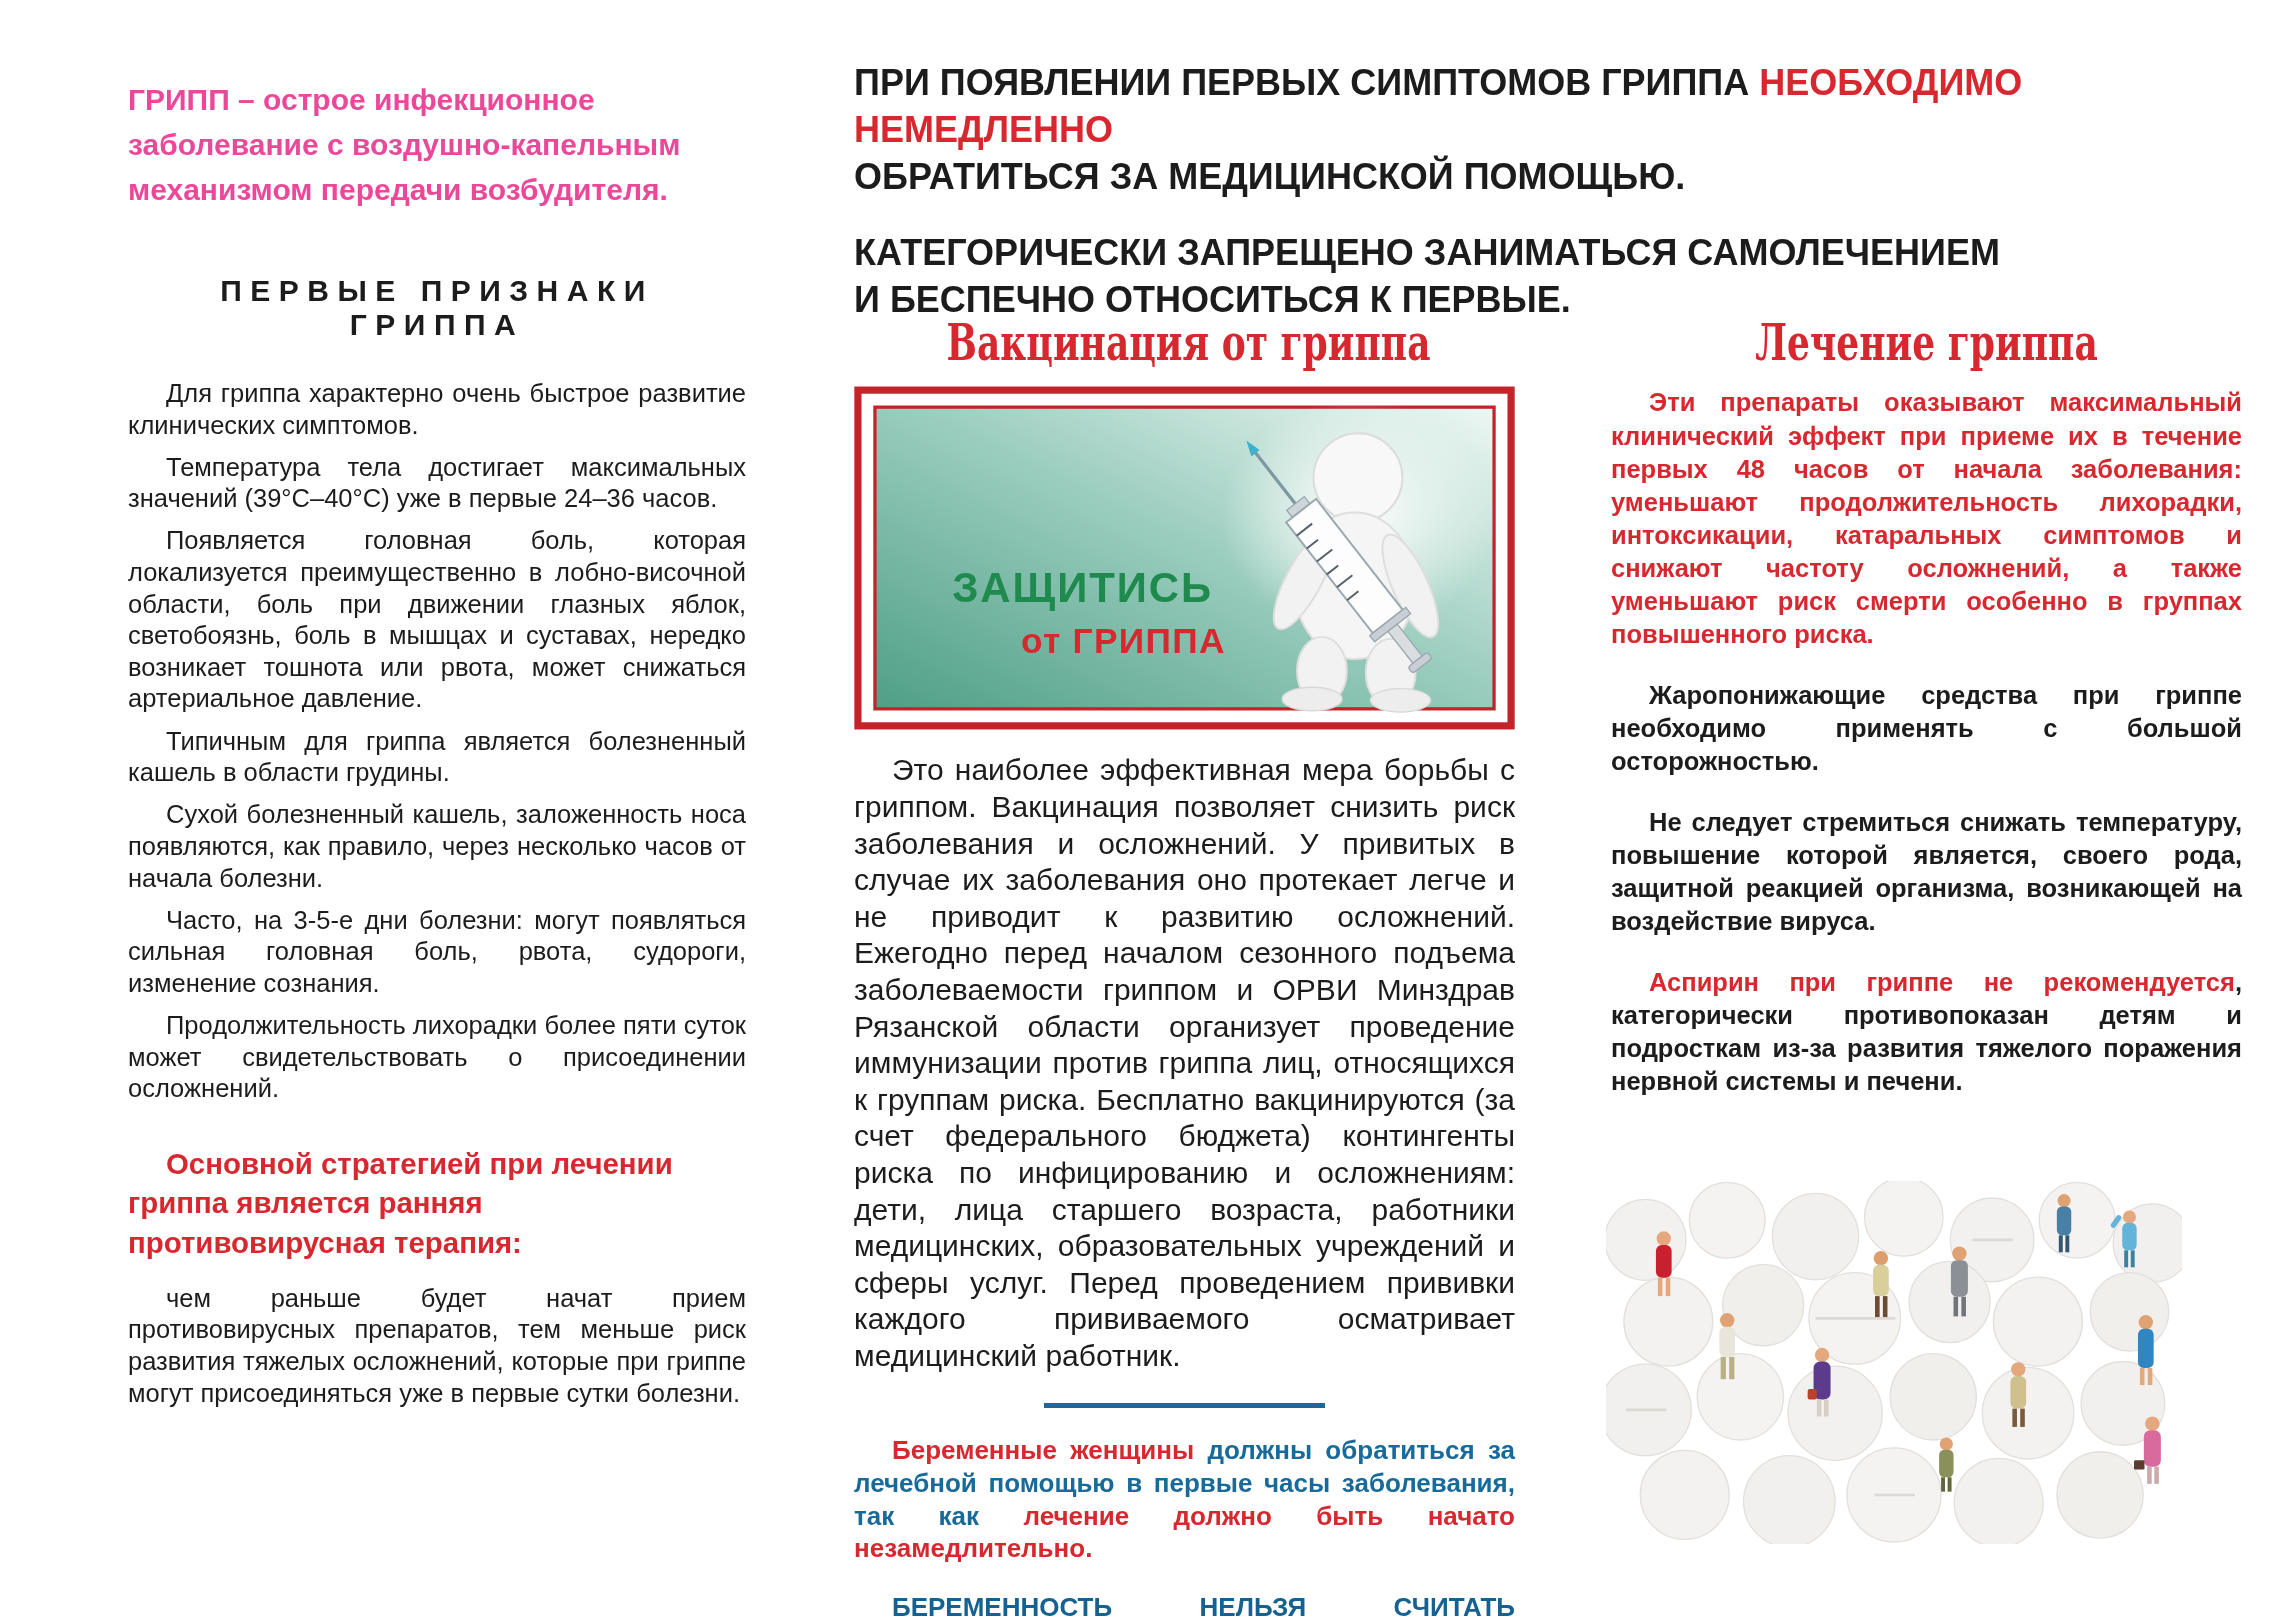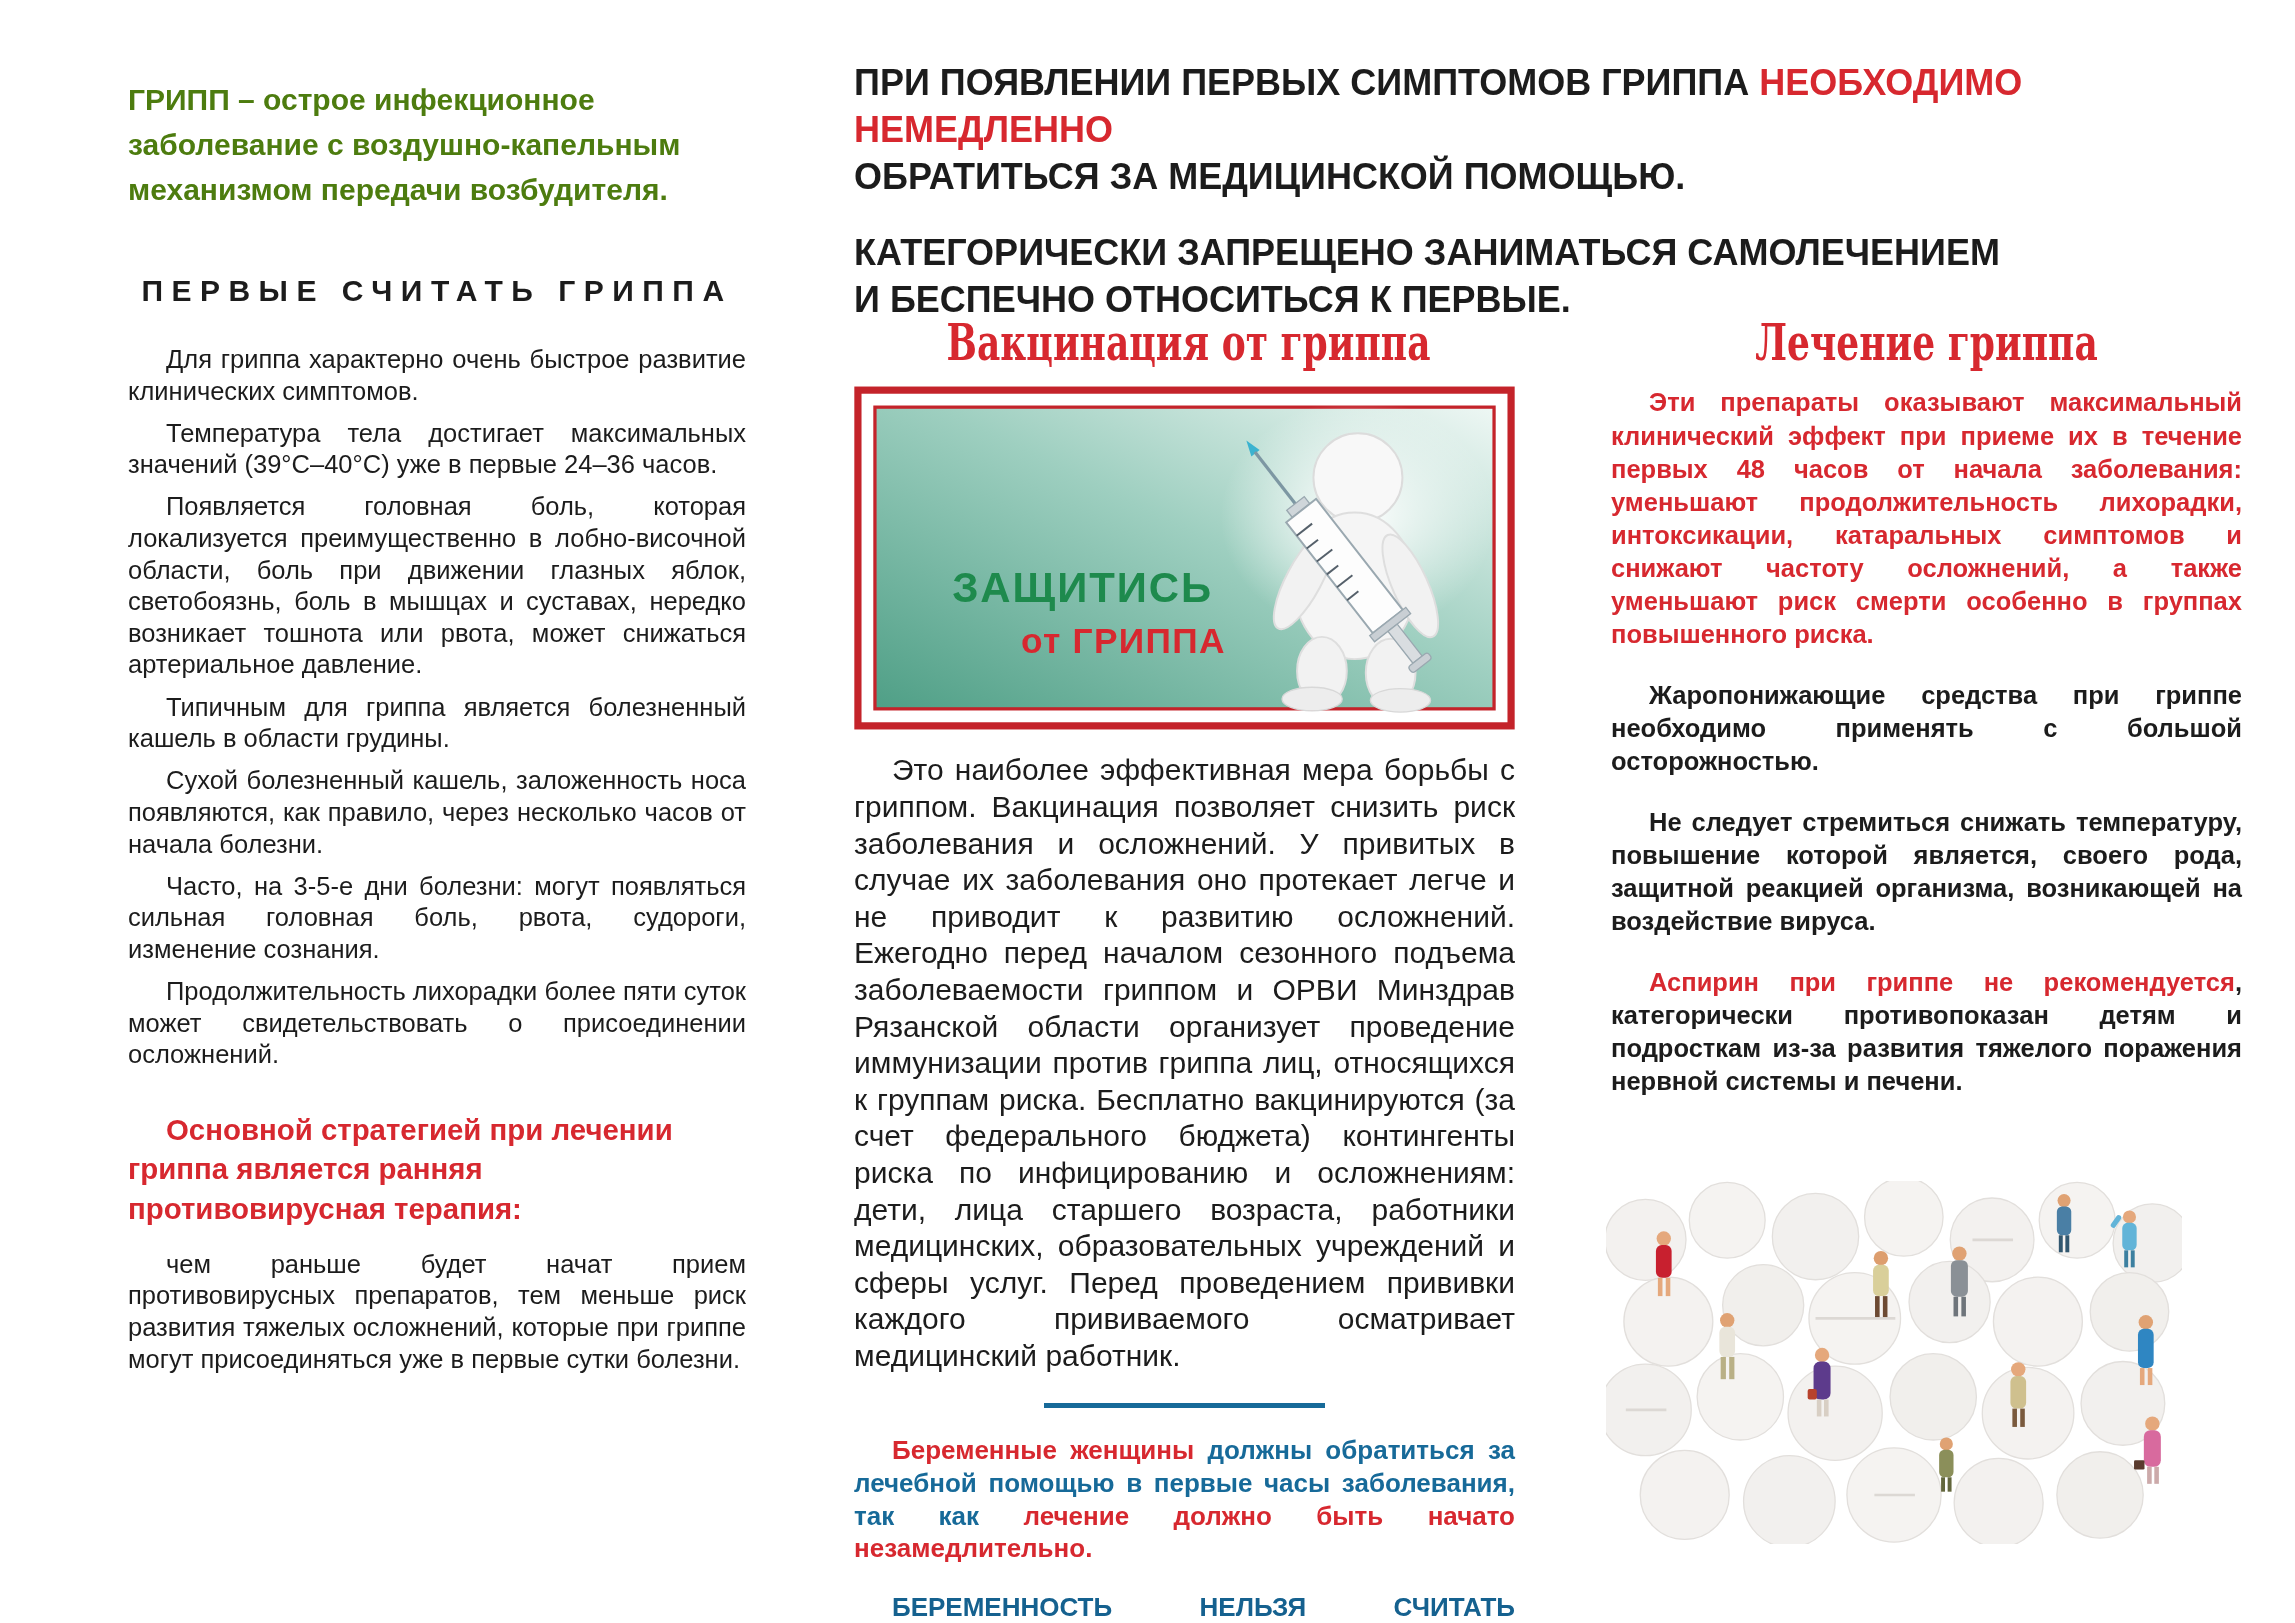--- a/index.html
+++ b/index.html
@@ -1,21 +1,21 @@
 <!DOCTYPE html>
 <html lang="ru" style="font-size:10.5px"><head>
 <meta charset="utf-8">
 <style>
   html,body{margin:0;padding:0;background:#fff;}
   .page{position:relative;width:2295px;height:1623px;background:#ffffff;overflow:hidden;
         font-family:"Liberation Sans",sans-serif;color:#1c1c1c;}
 
   
   .col-left{position:absolute;left:128px;top:77px;width:618px;}
-  .intro{color:#4d7c0f;font-weight:bold;font-size:30px;line-height:1.5;text-align:left;}
+  .intro{color:#ec4899;font-weight:bold;font-size:30px;line-height:1.5;text-align:left;}
   .sec-heading{font-weight:bold;font-size:30px;letter-spacing:8.5px;text-align:center;
                margin:62px 0 36px;color:#1c1c1c;}
   .body-par{font-size:25.5px;line-height:1.24;text-align:justify;text-indent:38px;margin:0 0 10.5px;}
   .strategy-h{color:#d7282f;font-weight:bold;font-size:29.4px;line-height:1.35;text-indent:38px;
               margin:39px 0 20px;}
   
   .header-block{position:absolute;left:854px;top:60px;width:1391px;font-weight:bold;
                 font-size:36px;line-height:1.3;color:#1c1c1c;}
   .header-block .h2{margin-top:30px;}
   .red{color:#d7282f;}
@@ -41,21 +41,21 @@
   .pills{position:absolute;left:1606px;top:1181px;width:576px;height:363px;z-index:0;
          border-radius:17px;overflow:hidden;}
 </style>
 </head>
 <body>
 
 <div class="page">
 
   <div class="col-left">
     <div class="intro">ГРИПП – острое инфекционное заболевание с воздушно-капельным механизмом передачи возбудителя.</div>
-    <div class="sec-heading">ПЕРВЫЕ СЧИТАТЬ ГРИППА</div>
+    <div class="sec-heading">ПЕРВЫЕ ПРИЗНАКИ ГРИППА</div>
     <div>
       <p class="body-par">Для гриппа характерно очень быстрое развитие клинических симптомов.</p>
       <p class="body-par">Температура тела достигает максимальных значений (39°С–40°С) уже в первые 24–36 часов.</p>
       <p class="body-par">Появляется головная боль, которая локализуется преимущественно в лобно-височной области, боль при движении глазных яблок, светобоязнь, боль в мышцах и суставах, нередко возникает тошнота или рвота, может снижаться артериальное давление.</p>
       <p class="body-par">Типичным для гриппа является болезненный кашель в области грудины.</p>
       <p class="body-par">Сухой болезненный кашель, заложенность носа появляются, как правило, через несколько часов от начала болезни.</p>
       <p class="body-par">Часто, на 3-5-е дни болезни: могут появляться сильная головная боль, рвота, судороги, изменение сознания.</p>
       <p class="body-par">Продолжительность лихорадки более пяти суток может свидетельствовать о присоединении осложнений.</p>
     </div>
     <div class="strategy-h">Основной стратегией при лечении гриппа является ранняя противовирусная терапия:</div>

